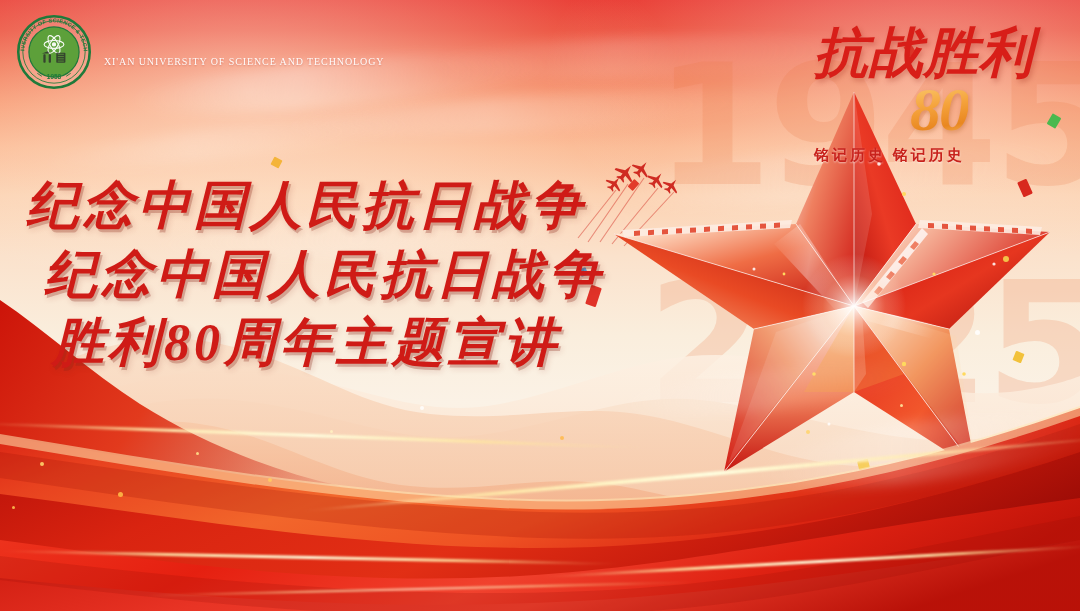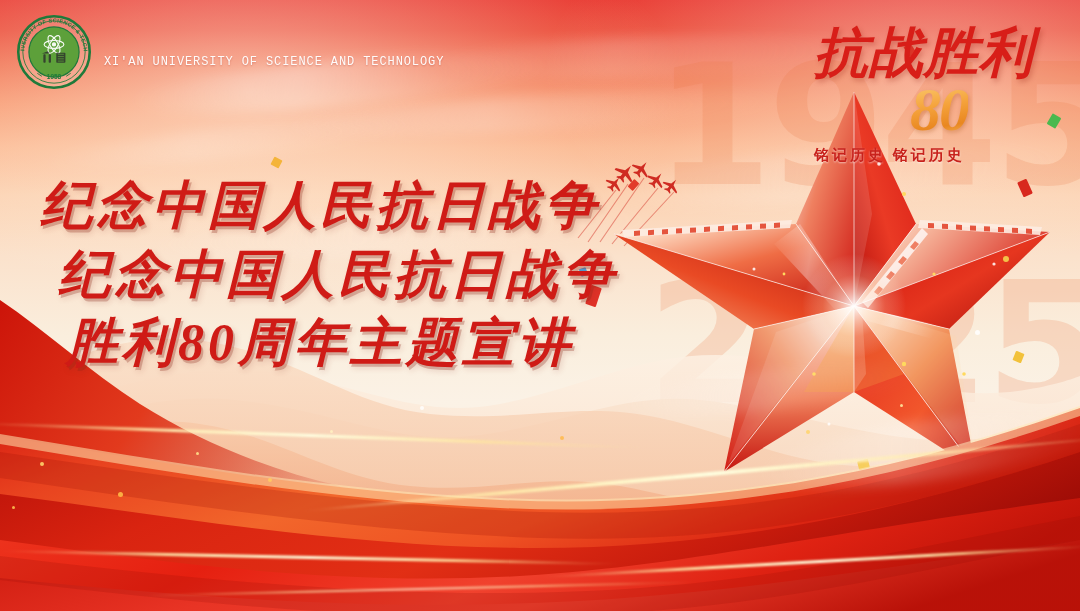--- a/index.html
+++ b/index.html
@@ -116,33 +116,33 @@
     font-size:29px;
     font-weight:bold;
     font-style:italic;
     color:#ffffff;
     letter-spacing:6px;
     text-shadow:0 1px 3px rgba(150,30,20,.35);
     white-space:nowrap;
     line-height:1.1;
   }
   .uni-en{
-    font-family:Liberation Mono, monospace;
-    font-size:12px;
+    font-family:Liberation Serif, serif;
+    font-size:10px;
     color:#ffffff;
     letter-spacing:.9px;
     white-space:nowrap;
     margin-top:17px;
     opacity:.96;
     text-shadow:0 1px 2px rgba(150,30,20,.3);
   }
 
   
   .title{
-    position:absolute; left:40px; top:172px;
+    position:absolute; left:26px; top:172px;
     z-index:35;
   }
   .tline{
     font-family:"Liberation Serif", serif;
     font-weight:bold;
     font-style:italic;
     color:#cf1b16;
     font-size:52px;
     letter-spacing:4px;
     line-height:1.32;

